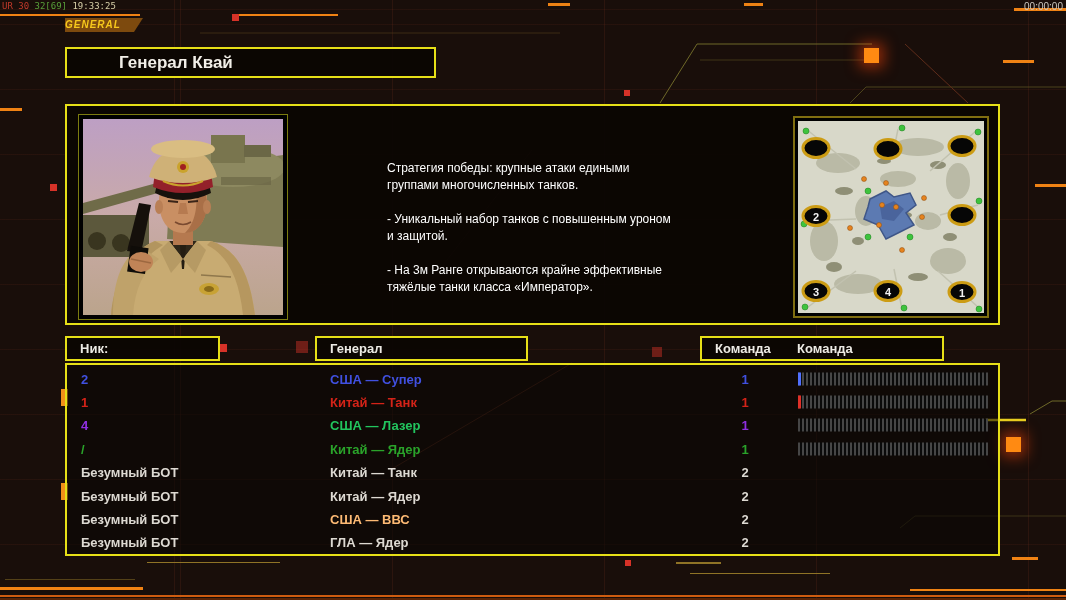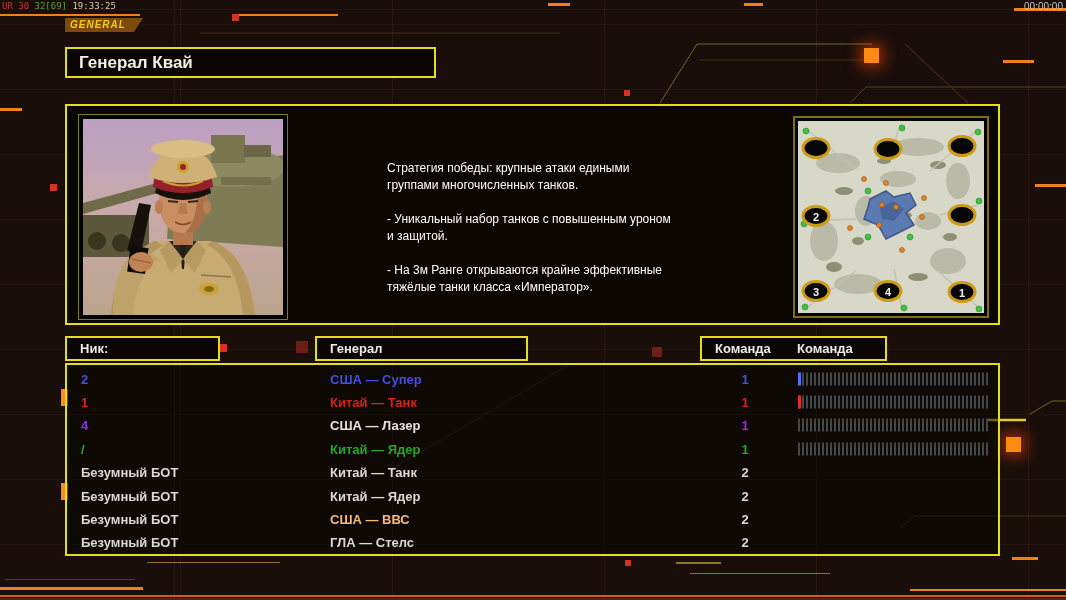--- a/index.html
+++ b/index.html
@@ -22,44 +22,44 @@
   .rs.dim{opacity:.45;}
   .gs{position:absolute;background:#ff8a12;box-shadow:0 0 14px 5px rgba(255,70,10,.5);z-index:1;}
   .bl{position:absolute;left:0;top:595px;width:1066px;height:2px;background:#cf5c10;z-index:1;}
   .bl2{position:absolute;left:0;top:598px;width:1066px;height:2px;background:#5a2406;z-index:1;}
 
   .fps{position:absolute;left:2px;top:1px;z-index:3;font:9px "DejaVu Sans Mono",monospace;letter-spacing:0;}
   .timer{position:absolute;right:3px;top:1px;z-index:3;font:10px "Liberation Sans",sans-serif;color:#cac6be;}
 
   .tab{position:absolute;left:65px;top:18px;width:78px;height:14px;z-index:3;
     background:#7d4a0e;color:#f6c81c;font:italic 700 10px "Liberation Sans",sans-serif;
-    letter-spacing:1px;line-height:14px;padding-left:5px;box-sizing:border-box;
+    letter-spacing:1px;line-height:14px;box-sizing:border-box;
     clip-path:polygon(0 0,100% 0,calc(100% - 9px) 100%,0 100%);}
   .title-box{position:absolute;left:65px;top:47px;width:371px;height:31px;z-index:3;
     border:2px solid var(--yellow);background:var(--panel-bg);box-sizing:border-box;
     display:flex;align-items:center;}
-  .title-box span{color:#f2efe8;font-size:17px;font-weight:700;padding-left:12px;}
+  .title-box span{color:#f2efe8;font-size:17px;font-weight:700;padding-left:12px;margin-left:40px;}
 
   .info-panel{position:absolute;left:65px;top:104px;width:935px;height:221px;z-index:2;
     border:2px solid var(--yellow);background:var(--panel-bg);box-sizing:border-box;}
   .portrait{position:absolute;left:11px;top:8px;width:210px;height:206px;
     background:#000;border:1px solid #7c7c10;box-sizing:border-box;padding:4px;}
   .portrait svg{display:block;}
   .desc{position:absolute;left:320px;top:54px;width:340px;color:#ffffff;
     font-size:12px;line-height:17px;white-space:pre-line;}
   .map-frame{position:absolute;left:726px;top:10px;width:196px;height:202px;
     background:#000;border:2px solid #806e10;box-sizing:border-box;padding:3px;}
   .map-frame svg{display:block;}
 
   .hdr{position:absolute;top:336px;height:25px;z-index:3;border:2px solid var(--yellow);
     background:var(--panel-bg);box-sizing:border-box;color:#eceae4;font-size:13px;font-weight:700;
     display:flex;align-items:center;padding-left:13px;}
   .hdr-nick{left:65px;width:155px;}
   .hdr-general{left:315px;width:213px;}
-  .hdr-team{left:700px;width:187px;}
+  .hdr-team{left:700px;width:244px;}
   .hdr-progress{position:absolute;left:95px;}
 
   .table-box{position:absolute;left:65px;top:363px;width:935px;height:193px;z-index:2;
     border:2px solid var(--yellow);background:rgba(8,5,3,.55);box-sizing:border-box;padding-top:2px;}
   .prow{position:relative;height:23.4px;}
   .prow span{position:absolute;top:50%;transform:translateY(-50%);font-size:13px;font-weight:700;white-space:nowrap;}
   .c-nick{left:14px;}
   .c-general{left:263px;}
   .c-team{left:648px;width:60px;text-align:center;}
   .c-bar{position:absolute;left:731px;top:50%;transform:translateY(-50%);width:190px;height:13px;
@@ -305,21 +305,21 @@
       <div class="prow">
         <span class="c-nick" style="color: rgb(212, 35, 24);">1</span>
         <span class="c-general" style="color: rgb(212, 35, 24);">Китай — Танк</span>
         <span class="c-team" style="color: rgb(212, 35, 24);">1</span>
         <div class="c-bar">
           <i class="tick" style="background: rgb(224, 48, 40);"></i>
         </div>
       </div>
       <div class="prow">
         <span class="c-nick" style="color: rgb(143, 47, 224);">4</span>
-        <span class="c-general" style="color: #e5e5e5;">США — Лазер</span>
+        <span class="c-general" style="color: #22c55e;">США — Лазер</span>
         <span class="c-team" style="color: rgb(143, 47, 224);">1</span>
         <div class="c-bar"></div>
       </div>
       <div class="prow">
         <span class="c-nick" style="color: rgb(42, 163, 42);">/</span>
         <span class="c-general" style="color: rgb(42, 163, 42);">Китай — Ядер</span>
         <span class="c-team" style="color: rgb(42, 163, 42);">1</span>
         <div class="c-bar"></div>
       </div>
       <div class="prow">
@@ -332,18 +332,18 @@
         <span class="c-general" style="color: rgb(221, 217, 210);">Китай — Ядер</span>
         <span class="c-team" style="color: rgb(221, 217, 210);">2</span>
       </div>
       <div class="prow">
         <span class="c-nick" style="color: rgb(221, 217, 210);">Безумный БОТ</span>
         <span class="c-general" style="color: #fdba74;">США — ВВС</span>
         <span class="c-team" style="color: rgb(221, 217, 210);">2</span>
       </div>
       <div class="prow">
         <span class="c-nick" style="color: rgb(221, 217, 210);">Безумный БОТ</span>
-        <span class="c-general" style="color: rgb(221, 217, 210);">ГЛА — Стелс</span>
+        <span class="c-general" style="color: rgb(221, 217, 210);">ГЛА — Ядер</span>
         <span class="c-team" style="color: rgb(221, 217, 210);">2</span>
       </div>
     </div>
 
 </div>
 
 </body></html>

